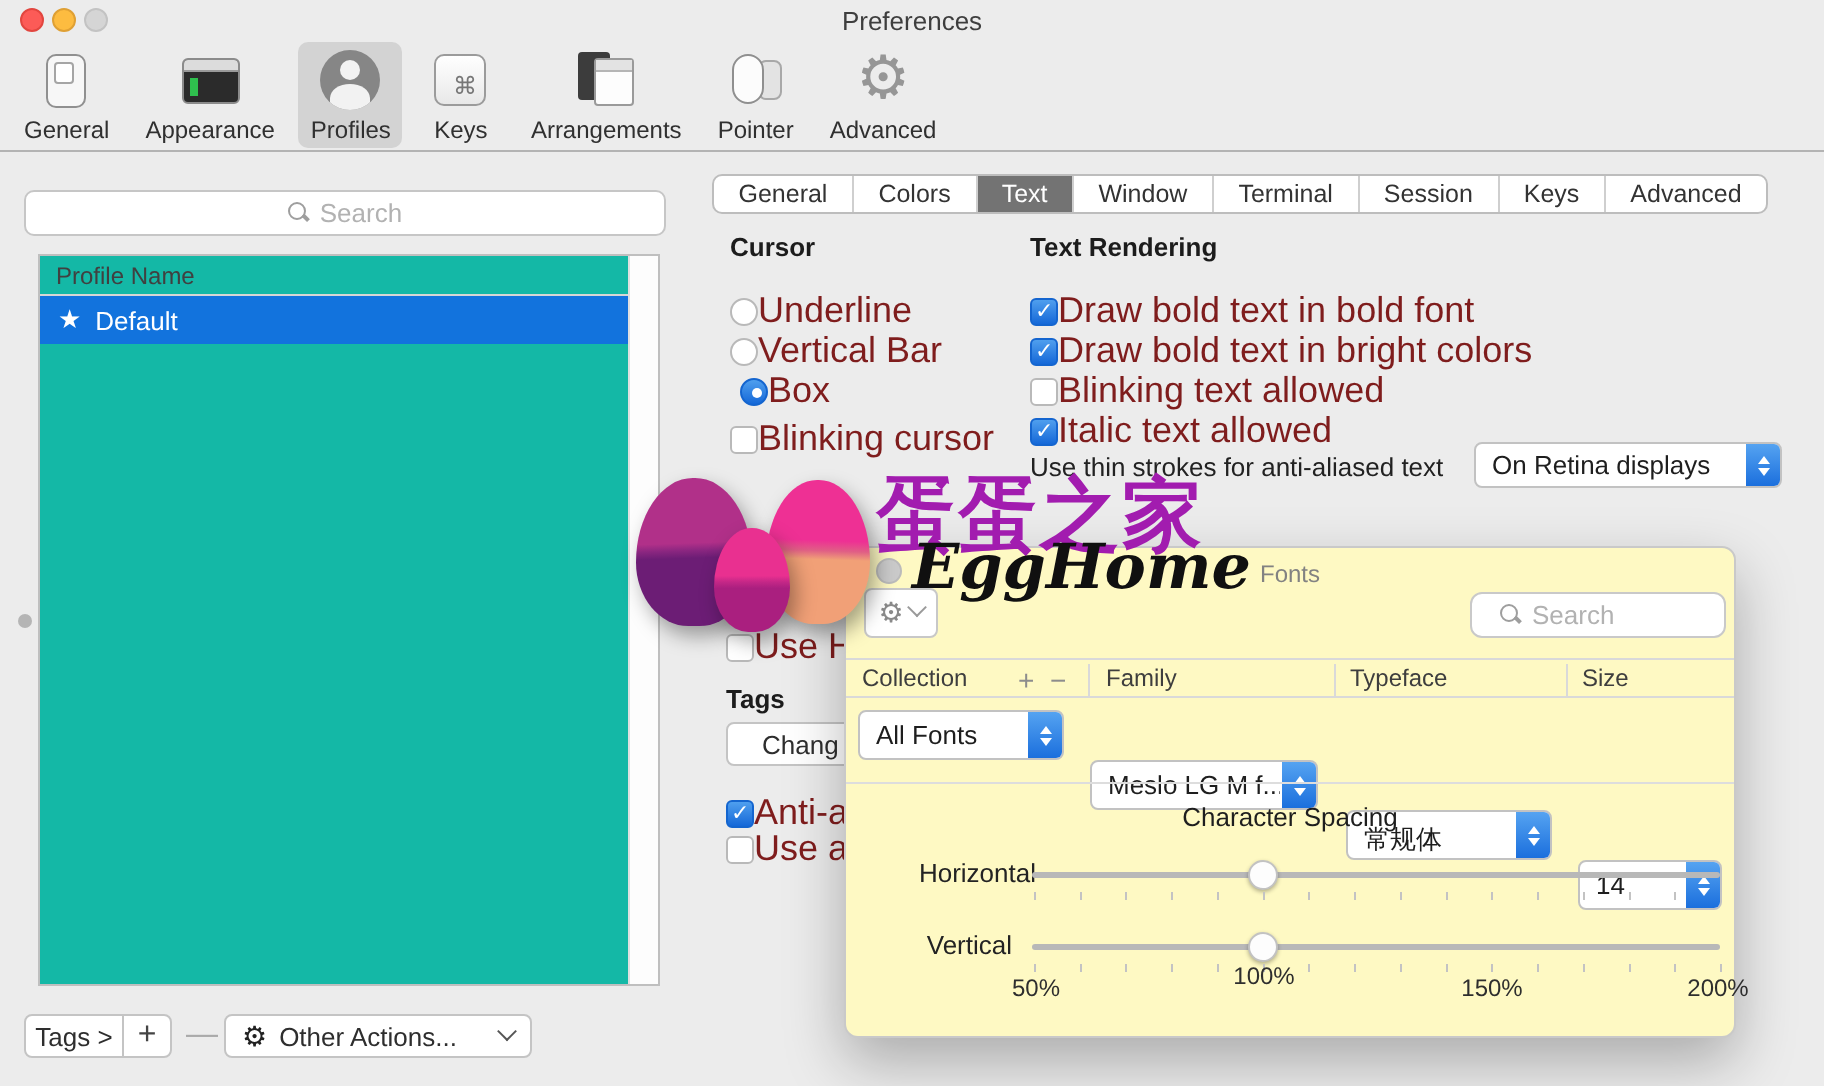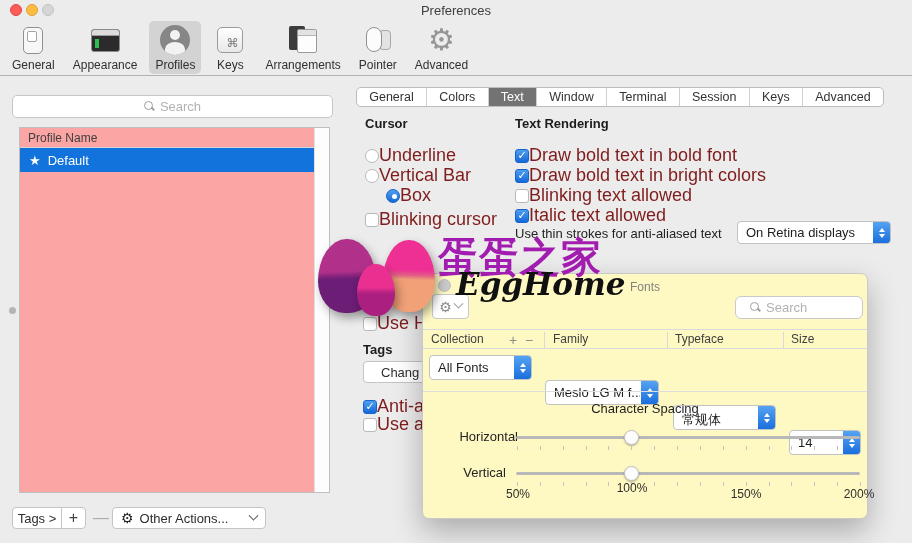--- a/index.html
+++ b/index.html
@@ -41,21 +41,21 @@
   .ic-pointer .mouse { position:absolute; left:3px; top:2px; width:16px; height:25px; background:#fcfcfc; border:1.5px solid #8f8f8f; border-radius:8px; }
   .ic-gearchar { font-size:30px; color:#969696; line-height:30px; }
 
   
   .search-box { left:12px; top:95px; width:321px; height:23px; background:#fff; border:1px solid #c6c6c6; border-radius:5px; display:flex; align-items:center; justify-content:center; gap:5px; }
   .mag { width:11px; height:11px; position:relative; display:inline-block; }
   .mag::before { content:""; position:absolute; left:0; top:0; width:7px; height:7px; border:1.5px solid #9e9e9e; border-radius:50%; }
   .mag::after { content:""; position:absolute; left:7px; top:7px; width:4px; height:1.5px; background:#9e9e9e; transform:rotate(45deg); }
   .ph { font-size:13px; color:#b2b2b2; }
 
-  .profile-list { left:19px; top:127px; width:311px; height:366px; background:#fca5a5; border:1px solid #bfbfbf; }
+  .profile-list { left:19px; top:127px; width:311px; height:366px; background:#14b8a6; border:1px solid #bfbfbf; }
   .pl-header { height:20px; border-bottom:1px solid #d6d6d6; font-size:12px; color:#404040; display:flex; align-items:center; padding-left:8px; }
   .pl-scrollcol { position:absolute; right:0; top:0; bottom:0; width:15px; border-left:1px solid #e0e0e0; background:#fdfdfd; }
   .pl-row { height:24px; background:#1273dd; color:#fff; font-size:13px; display:flex; align-items:center; padding-left:9px; gap:7px; width:295px; }
   .splitter-dot { left:9px; top:307px; width:7px; height:7px; border-radius:50%; background:#b5b5b5; }
 
   
   .foot-btn { height:22px; background:#fff; border:1px solid #c4c4c4; display:flex; align-items:center; justify-content:center; font-size:13px; color:#2e2e2e; }
   .tags-btn { left:12px; top:507px; width:50px; border-radius:4px 0 0 4px; }
   .add-btn { left:61px; top:507px; width:25px; border-radius:0 4px 4px 0; font-size:16px; color:#444; }
   .rem-btn { left:90px; top:507px; width:22px; border:none; background:transparent; color:#aaa; font-size:16px; }
@@ -223,21 +223,21 @@
 
 <div class="abs heading" style="left:365px; top:116px;">Cursor</div>
 <div class="abs ctl-row" style="left:365px; top:145px;">
   <span class="radio"></span>
   <span>Underline</span>
 </div>
 <div class="abs ctl-row" style="left:365px; top:165px;">
   <span class="radio"></span>
   <span>Vertical Bar</span>
 </div>
-<div class="abs ctl-row" style="left:386px; top:185px;align-items:center;">
+<div class="abs ctl-row" style="left:370px; top:185px;align-items:center;">
   <span class="radio on"></span>
   <span>Box</span>
 </div>
 <div class="abs ctl-row" style="left:365px; top:209px;">
   <span class="cb"></span>
   <span>Blinking cursor</span>
 </div>
 
 <div class="abs heading" style="left:515px; top:116px;">Text Rendering</div>
 <div class="abs ctl-row" style="left:515px; top:145px;">

